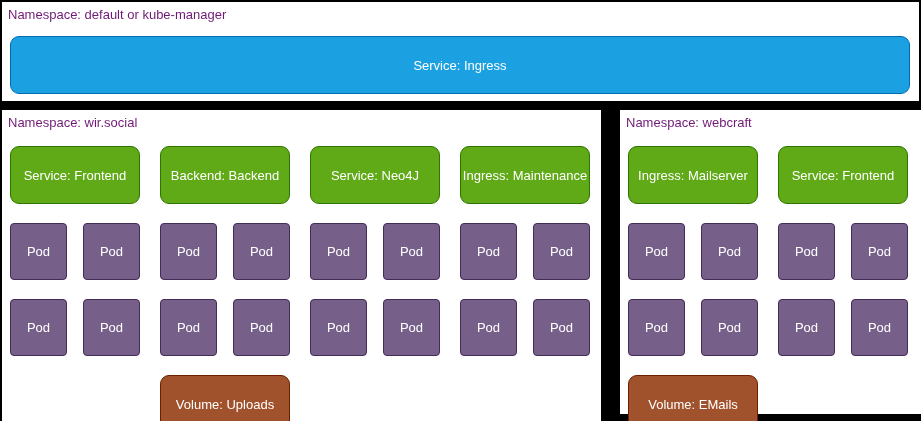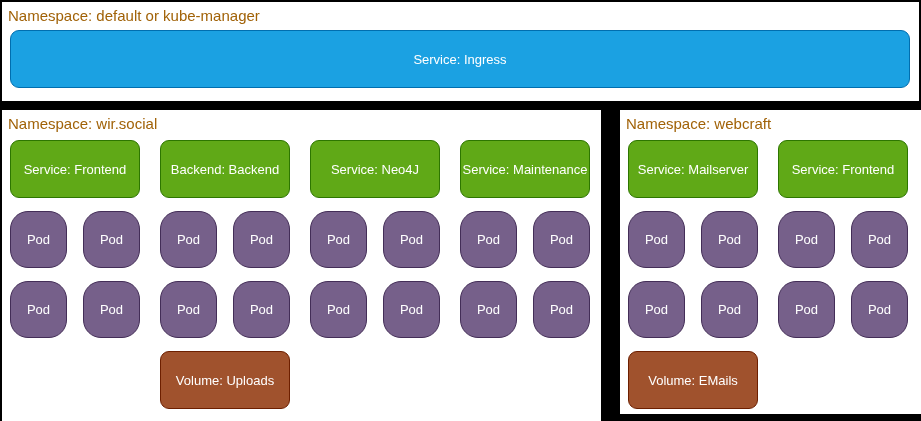--- a/index.html
+++ b/index.html
@@ -19,32 +19,33 @@
     position: absolute;
     background: var(--container-bg, #fff);
   }
   #ns-top   { left: 2px;   top: 2px;   width: 917px; height: 99px; }
   #ns-left  { left: 2px;   top: 110px; width: 599px; height: 384px; }
   #ns-right { left: 620px; top: 110px; width: 299px; height: 304px; padding-left: 44px; }
   .ns-label {
     position: absolute;
     top: 5px;
     left: 6px;
-    font-size: 15px;
-    color: #a16207;
+    font-size: 13px;
+    color: #701a75;
     white-space: nowrap;
   }
   .box {
     box-sizing: border-box;
     display: flex;
     align-items: center;
     justify-content: center;
     color: #fff;
     font-size: 13px;
     white-space: nowrap;
+    margin-top: 6px;
   }
   .ingress {
     position: absolute;
     left: 8px;
     top: 28px;
     width: 900px;
     height: 58px;
     border-radius: 9px;
     background: var(--ingress-fill);
     border: 1px solid var(--ingress-stroke);
@@ -68,21 +69,21 @@
     background: var(--service-fill);
     border: 1px solid var(--service-stroke);
   }
   .pod-row {
     display: flex;
     justify-content: space-between;
   }
   .pod {
     width: 57px;
     height: 57px;
-    border-radius: 18px;
+    border-radius: 4px;
     background: var(--pod-fill);
     border: 1px solid var(--pod-stroke);
   }
   .volume {
     height: 58px;
     border-radius: 9px;
     background: var(--volume-fill);
     border: 1px solid var(--volume-stroke);
   }
 </style>
@@ -127,38 +128,38 @@
           <div class="pod-row">
             <div class="box pod">Pod</div>
             <div class="box pod">Pod</div>
           </div>
           <div class="pod-row">
             <div class="box pod">Pod</div>
             <div class="box pod">Pod</div>
           </div>
         </div>
         <div class="group">
-          <div class="box service">Service: Maintenance</div>
+          <div class="box service">Ingress: Maintenance</div>
           <div class="pod-row">
             <div class="box pod">Pod</div>
             <div class="box pod">Pod</div>
           </div>
           <div class="pod-row">
             <div class="box pod">Pod</div>
             <div class="box pod">Pod</div>
           </div>
         </div>
       </div>
     </div>
 
   <div class="ns ns-dyn" id="ns-right">
       <div class="ns-label">Namespace: webcraft</div>
       <div class="groups">
         <div class="group">
-          <div class="box service">Service: Mailserver</div>
+          <div class="box service">Ingress: Mailserver</div>
           <div class="pod-row">
             <div class="box pod">Pod</div>
             <div class="box pod">Pod</div>
           </div>
           <div class="pod-row">
             <div class="box pod">Pod</div>
             <div class="box pod">Pod</div>
           </div>
           <div class="box volume">Volume: EMails</div>
         </div>

